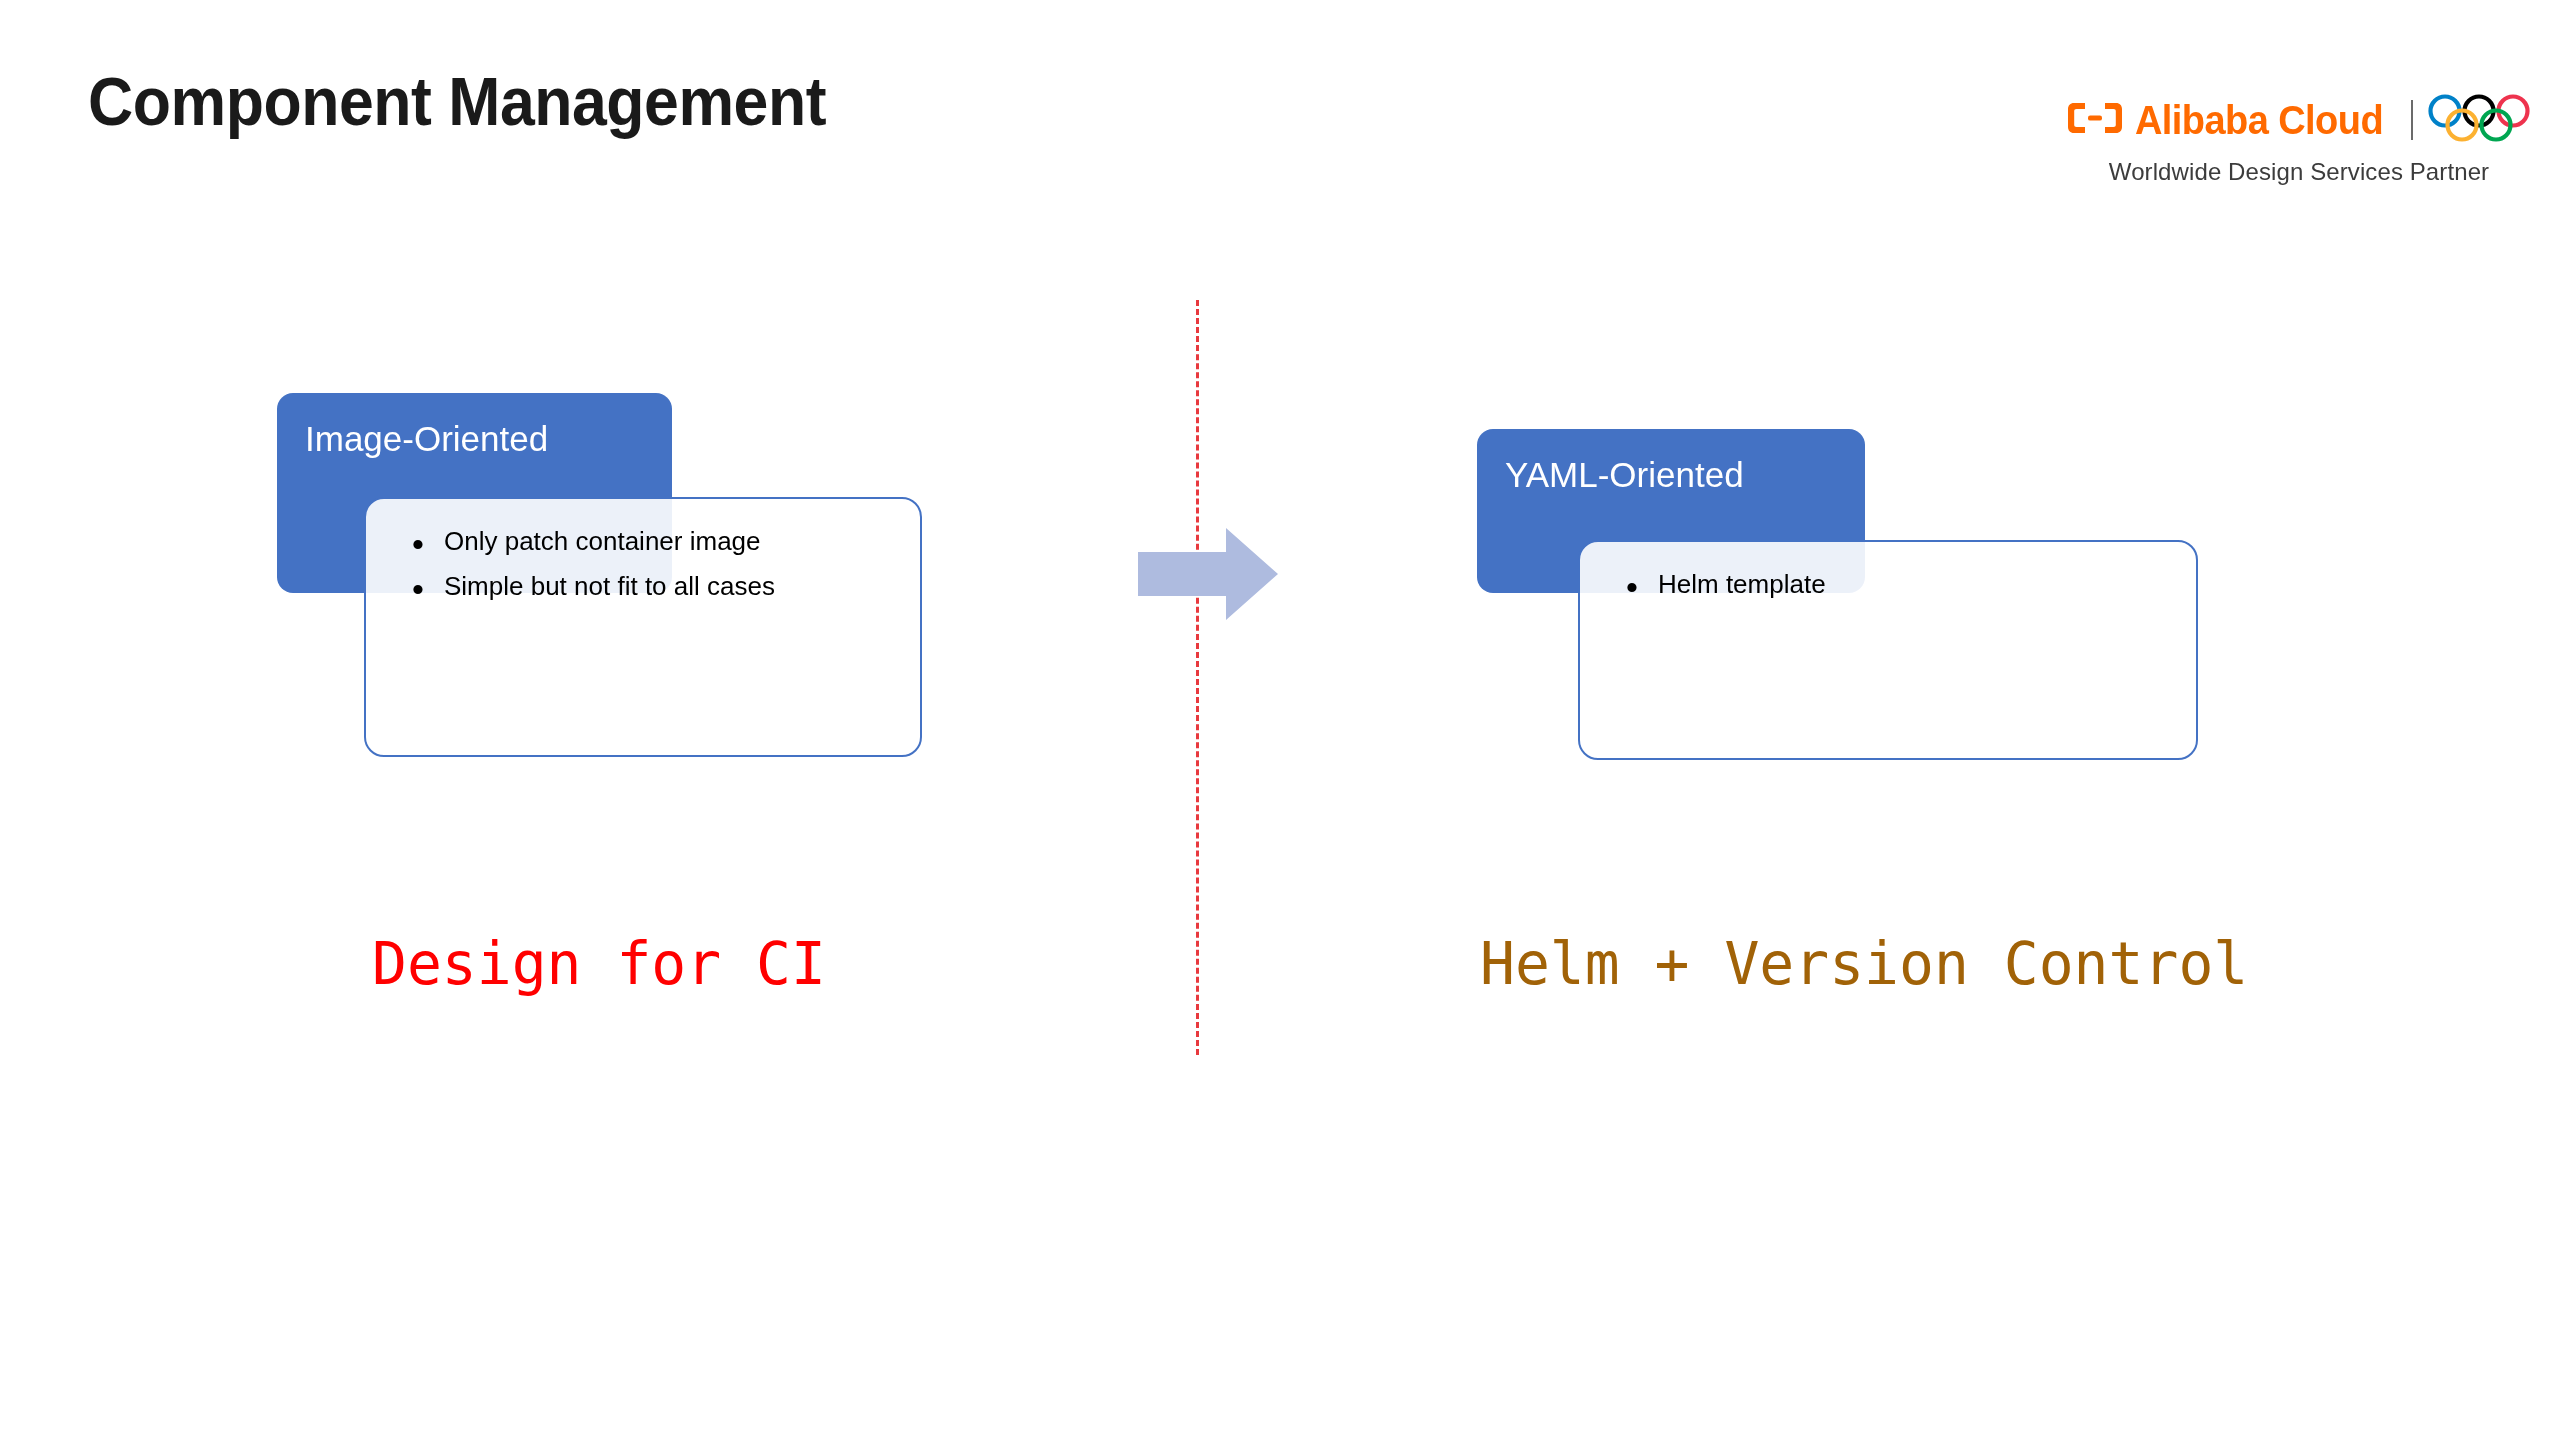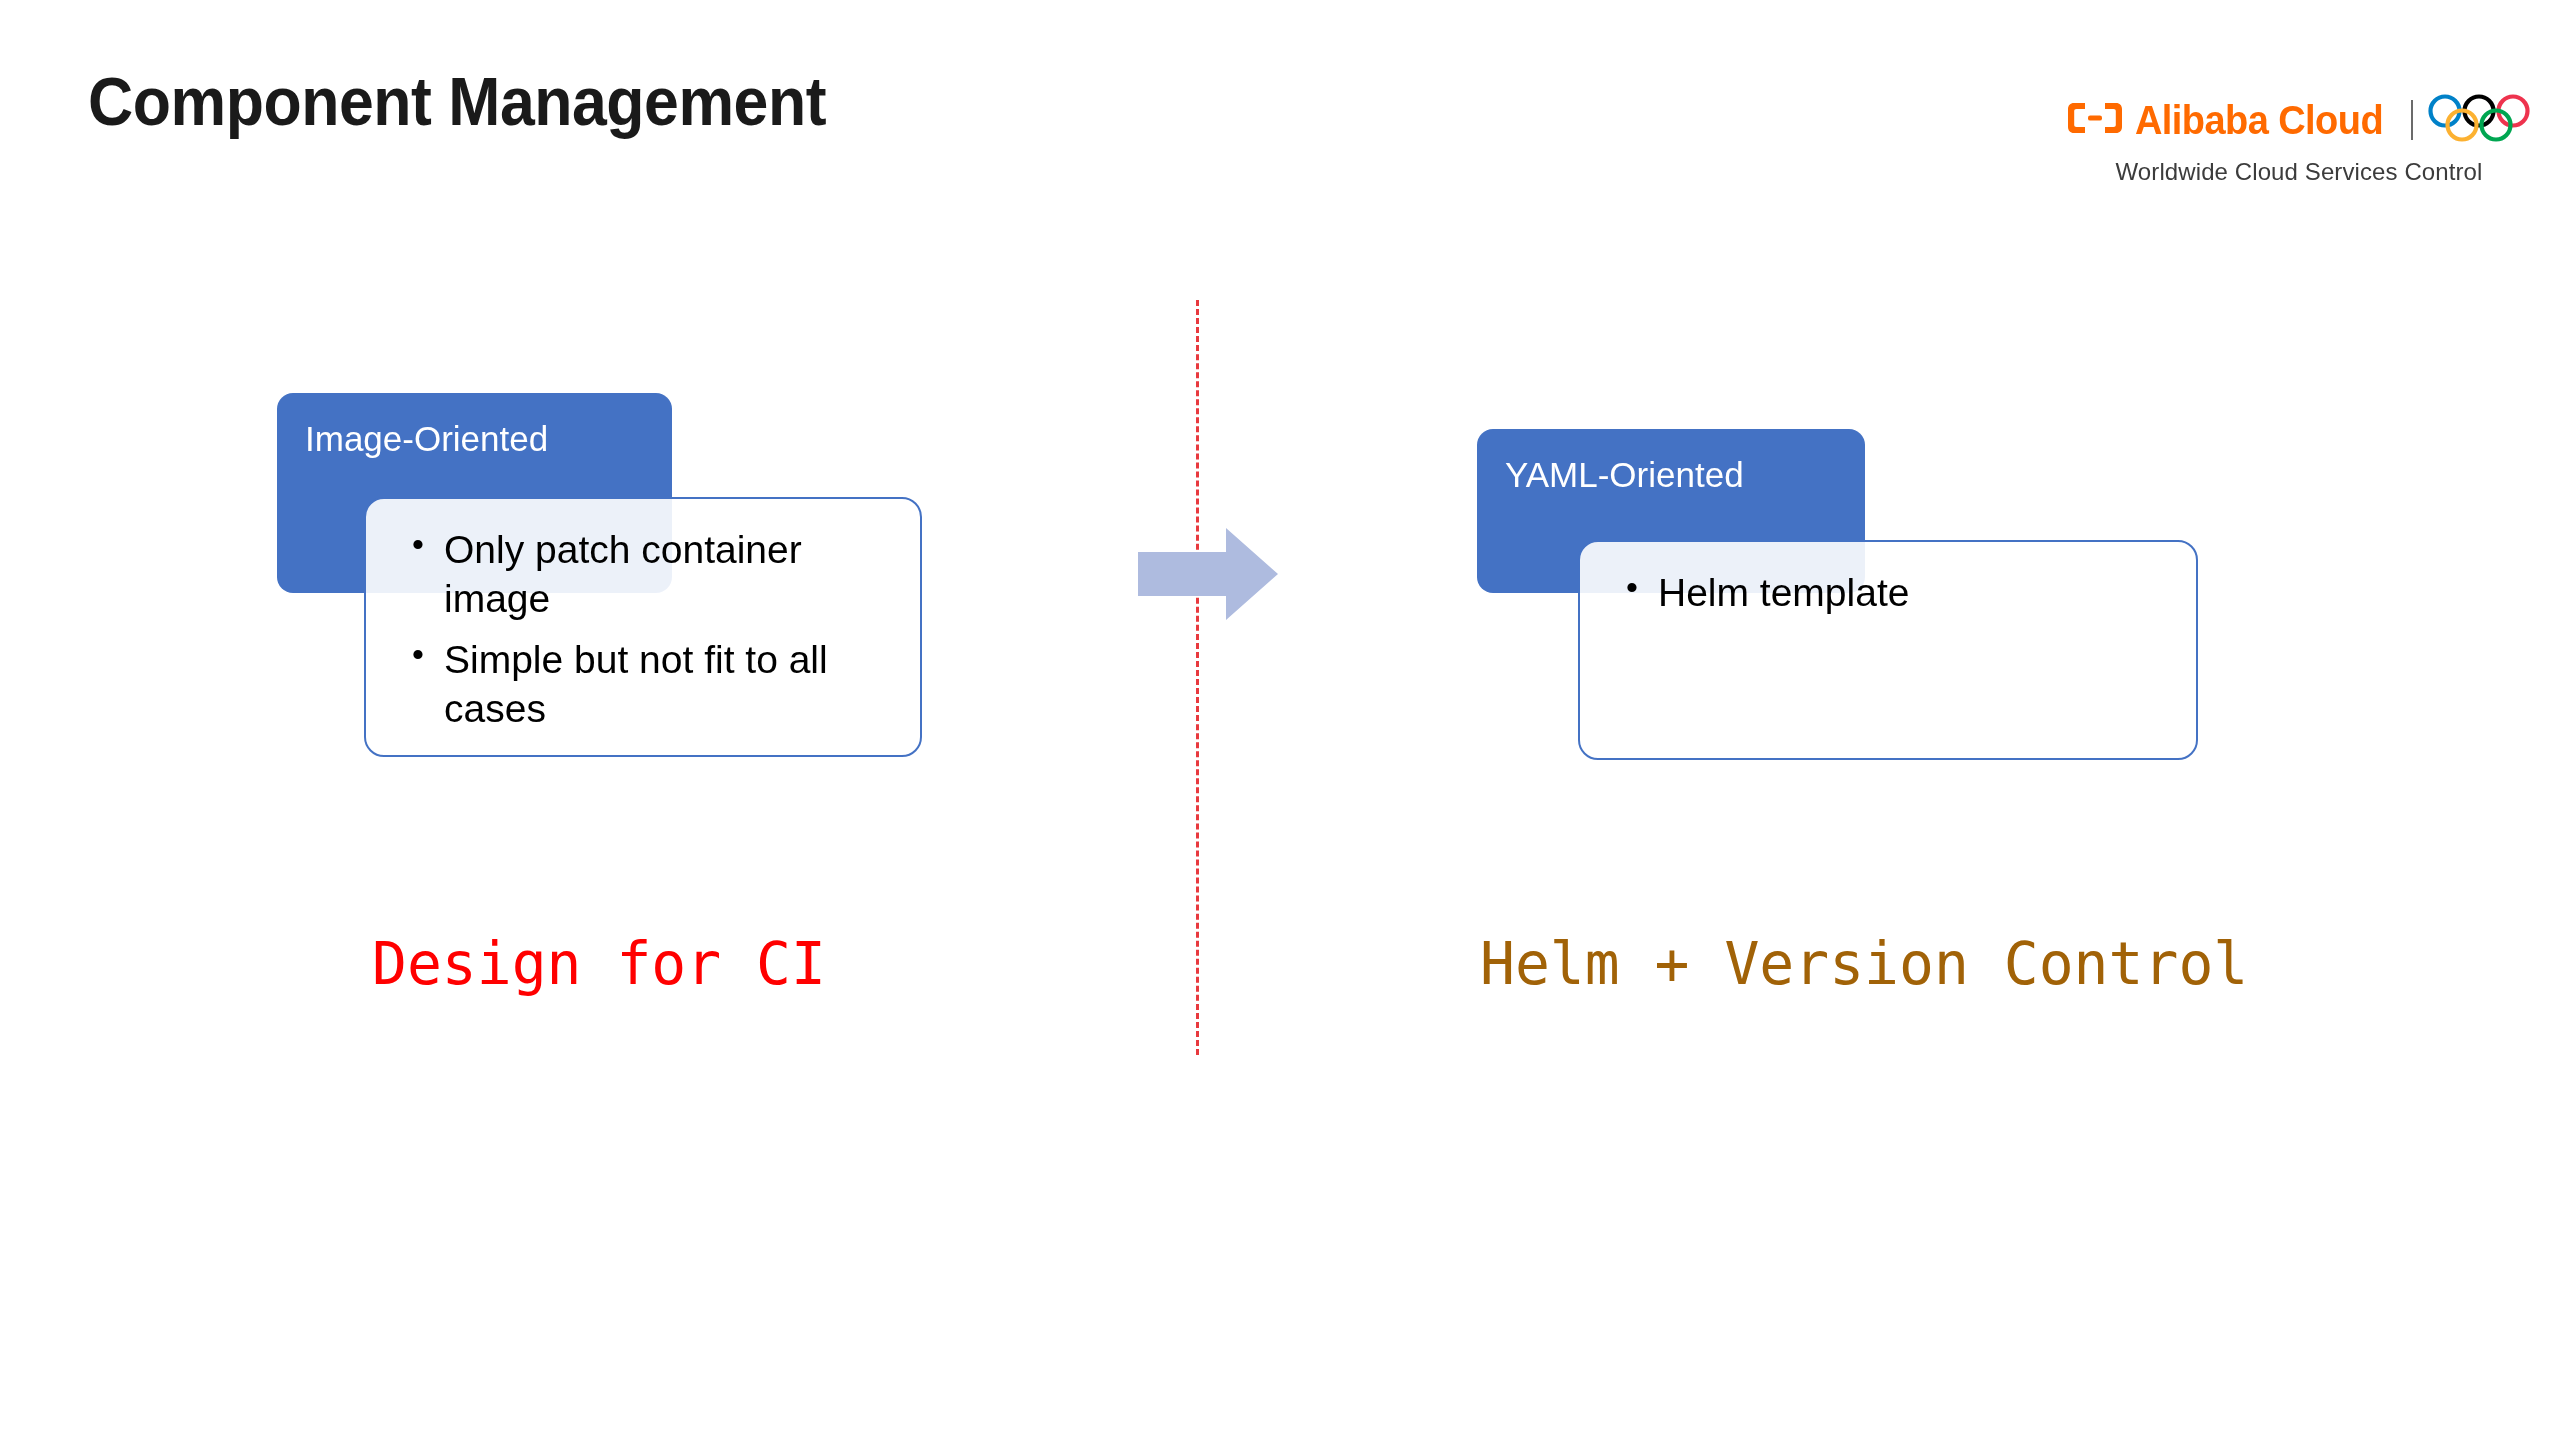--- a/index.html
+++ b/index.html
@@ -123,21 +123,21 @@
     z-index: 2;
   }
   .concept-list {
     margin: 0;
     padding: 26px 34px 0 78px;
     list-style: none;
   }
   .concept-list li {
     position: relative;
     font-family: "Liberation Sans", sans-serif;
-    font-size: 39px;
+    font-size: 26px;
     line-height: 1.26;
     color: #000000;
     margin-bottom: 12px;
   }
   .concept-list li::before {
     content: "\2022";
     position: absolute;
     left: -32px;
     top: -2px;
     font-size: 34px;
@@ -193,21 +193,21 @@
           <circle cx="18" cy="18" r="14.5" stroke="#0081C8"></circle>
           <circle cx="52" cy="18" r="14.5" stroke="#000000"></circle>
           <circle cx="86" cy="18" r="14.5" stroke="#EE334E"></circle>
           <circle cx="35" cy="32" r="14.5" stroke="#FCB131"></circle>
           <circle cx="69" cy="32" r="14.5" stroke="#00A651"></circle>
         </g>
       </svg>
     </span>
   </div>
 
-  <div id="brand-tagline">Worldwide Cloud Services Control</div>
+  <div id="brand-tagline">Worldwide Design Services Partner</div>
 </div>
 
 <div id="vertical-divider"></div>
 
 <div id="transition-arrow">
   <svg width="140" height="92" viewBox="0 0 140 92" aria-hidden="true">
     <path d="M0 24 H88 V0 L140 46 L88 92 V68 H0 Z" fill="#AEBBDF"></path>
   </svg>
 </div>
 

